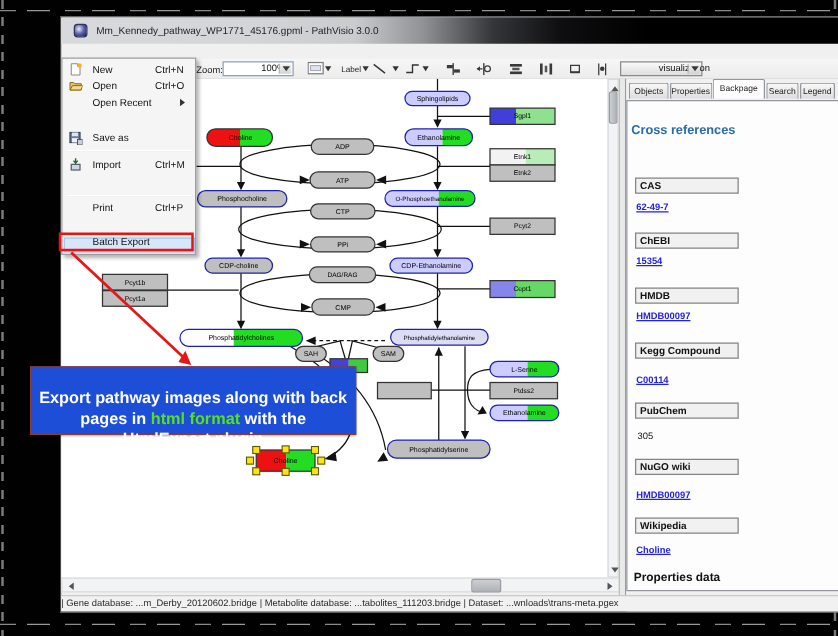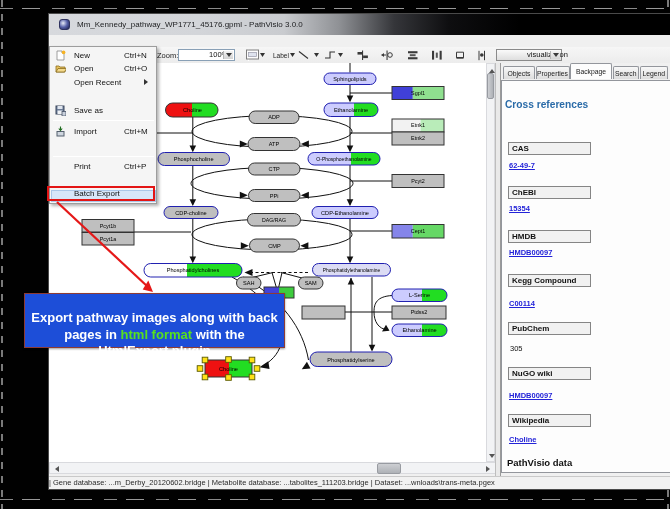--- a/index.html
+++ b/index.html
@@ -337,21 +337,21 @@
       <div class="refbox" style="left:459px;top:216px;">HMDB</div>
       <div class="reflink" style="left:460px;top:233.5px;">HMDB00097</div>
       <div class="refbox" style="left:459px;top:260px;">Kegg Compound</div>
       <div class="reflink" style="left:460px;top:284.5px;">C00114</div>
       <div class="refbox" style="left:459px;top:308px;">PubChem</div>
       <div style="position:absolute;left:461px;top:330px;font-size:7.5px;color:#111;">305</div>
       <div class="refbox" style="left:459px;top:353px;">NuGO wiki</div>
       <div class="reflink" style="left:460px;top:376.5px;">HMDB00097</div>
       <div class="refbox" style="left:459px;top:400px;">Wikipedia</div>
       <div class="reflink" style="left:460px;top:420.5px;">Choline</div>
-      <div style="position:absolute;left:458px;top:443px;font-size:9.5px;font-weight:bold;color:#111;">PathVisio data</div>
+      <div style="position:absolute;left:458px;top:443px;font-size:9.5px;font-weight:bold;color:#111;">Properties data</div>
     </div>
     <div id="status">| Gene database: ...m_Derby_20120602.bridge | Metabolite database: ...tabolites_111203.bridge | Dataset: ...wnloads\trans-meta.pgex</div>
     <div id="fmenu">
       <div class="fitem" style="top:1.5px;">
           <svg class="mico" viewBox="0 0 11 11">
             <path d="M2,1 h5 l2,2 v7 h-7 z" fill="#fff" stroke="#888" stroke-width="0.8"></path>
             <path d="M7,1 v2 h2" fill="none" stroke="#888" stroke-width="0.8"></path>
             <circle cx="8.6" cy="2.4" r="1.8" fill="#f7b322"></circle>
           </svg>
           <span class="t">New</span>

